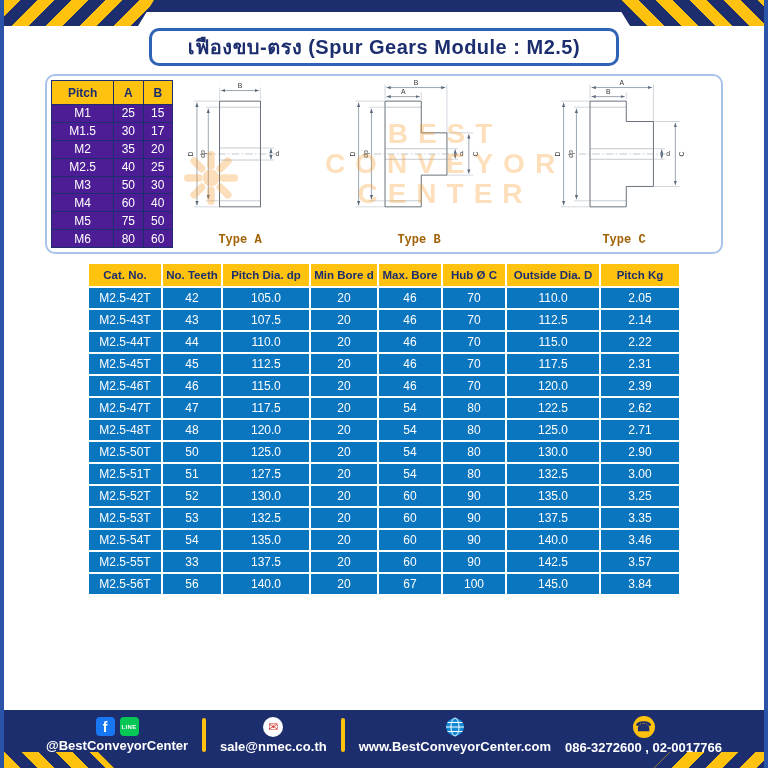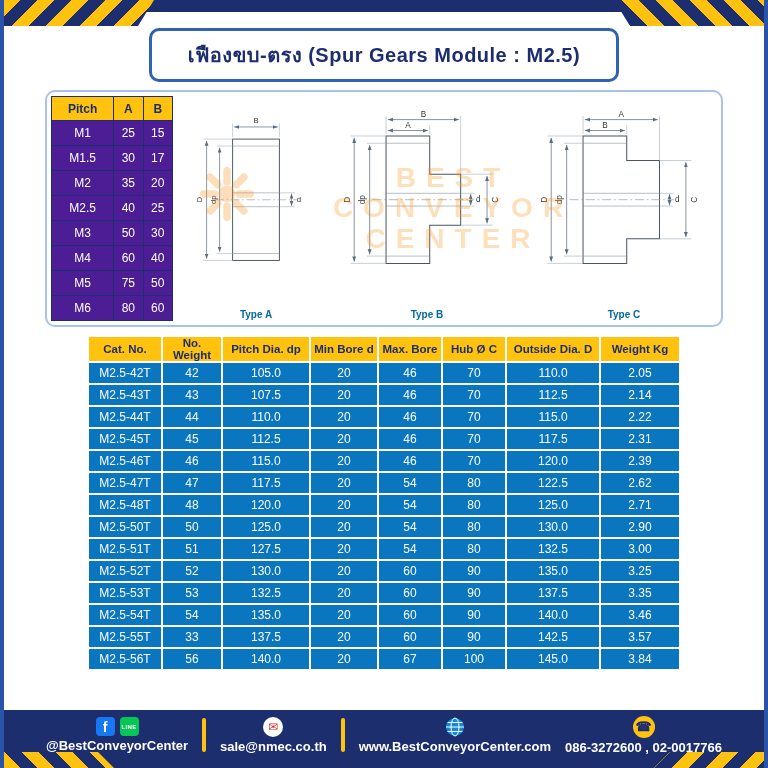--- a/index.html
+++ b/index.html
@@ -17,37 +17,37 @@
            background:repeating-linear-gradient(45deg,#ffc20e 0 12px,#1c2e6e 12px 24px);
            clip-path:polygon(0 0,100% 0,100% 100%,16px 100%); }
   .hz-bl { bottom:0; left:0; width:110px; height:16px;
            background:repeating-linear-gradient(45deg,#ffc20e 0 12px,#1c2e6e 12px 24px);
            clip-path:polygon(0 0,calc(100% - 16px) 0,100% 100%,0 100%); }
   .hz-br { bottom:0; right:0; width:110px; height:16px;
            background:repeating-linear-gradient(135deg,#ffc20e 0 12px,#1c2e6e 12px 24px);
            clip-path:polygon(16px 0,100% 0,100% 100%,0 100%); }
 
   
-  .title-banner { margin:28px auto 8px; width:470px; height:54px; display:flex;
+  .title-banner { margin:28px auto 8px; width:470px; height:38px; display:flex;
                   align-items:center; justify-content:center; border:3px solid #2f62b5;
                   border-radius:10px; background:#fff; }
   .title-banner span { font-size:20px; font-weight:bold; color:#1c2e6e; letter-spacing:.5px; white-space:nowrap; }
 
   
-  .content-box { margin:0 auto; width:678px; height:237px; border:2px solid #a9c3e8;
-                 border-radius:10px; display:flex; gap:16px; padding:4px; position:relative; }
+  .content-box { margin:0 auto; width:678px; height:180px; border:2px solid #a9c3e8;
+                 border-radius:10px; display:flex; gap:0; padding:4px; position:relative; }
   .pitch-table { border-collapse:collapse; width:122px; height:100%; font-size:12px; text-align:center; }
   .pitch-table th { background:#ffc20e; color:#1c2e6e; border:1px solid #1c2e6e; font-weight:bold; height:24px; }
   .pitch-table td { background:#4c1d95; color:#fff; border:1px solid #1c2e6e; }
 
   .drawings { flex:1; display:flex; justify-content:space-between; align-items:stretch;
               position:relative; padding:0 2px; }
   .drawing { display:flex; flex-direction:column; align-items:center; }
   .drawing svg { flex:1; }
-  .type-label { font-size:10px; font-weight:bold; color:#0369a1; padding:2px 0 1px; }
+  .type-label { font-size:12px; font-weight:bold; color:#a16207; padding:2px 0 1px;font-family:Liberation Mono, monospace; }
   .watermark { position:absolute; inset:0; display:flex; flex-direction:column; align-items:center;
                justify-content:center; pointer-events:none; z-index:4; color:rgba(247,148,29,.30);
                font-size:28px; font-weight:bold; letter-spacing:10px; line-height:1.08; text-align:right; }
   .wm-star { position:absolute; left:10px; top:70px; opacity:.30; }
 
   
   .outline { fill:none; stroke:#4a5560; stroke-width:1.1; }
   .dim { stroke:#5a6b7d; stroke-width:.8; fill:none; }
   .ext { stroke:#9aa6b4; stroke-width:.6; }
   .thinline { stroke:#7b8694; stroke-width:.6; }
@@ -311,27 +311,27 @@
         <col style="width:88px">
         <col style="width:68px">
       <col style="width:64px">
         <col style="width:64px">
         <col style="width:94px">
         <col style="width:80px">
     </colgroup>
     <thead>
       <tr>
         <th>Cat. No.</th>
-        <th>No. Weight</th>
+        <th>No. Teeth</th>
         <th>Pitch Dia. dp</th>
         <th>Min Bore d</th>
         <th>Max. Bore</th>
         <th>Hub Ø C</th>
         <th>Outside Dia. D</th>
-        <th>Weight Kg</th>
+        <th>Pitch Kg</th>
       </tr>
     </thead>
     <tbody>
 
         <tr>
           <td>M2.5-42T</td>
           <td>42</td>
           <td>105.0</td>
           <td>20</td>
           <td>46</td>

